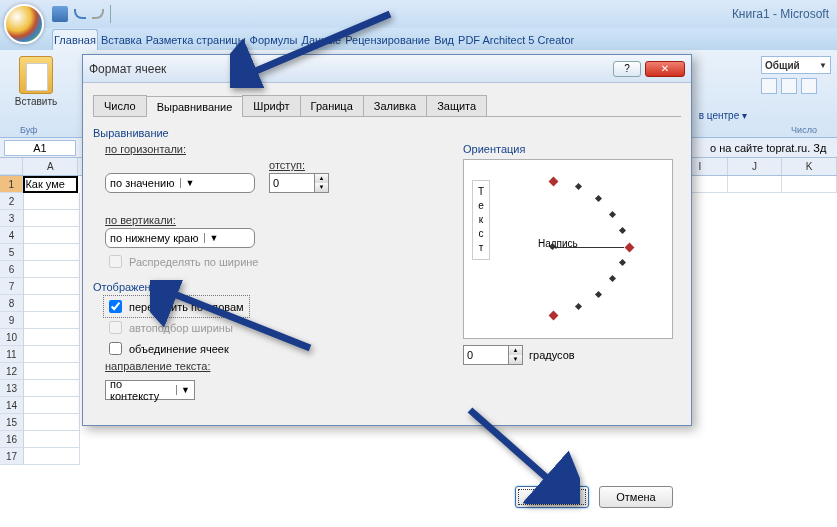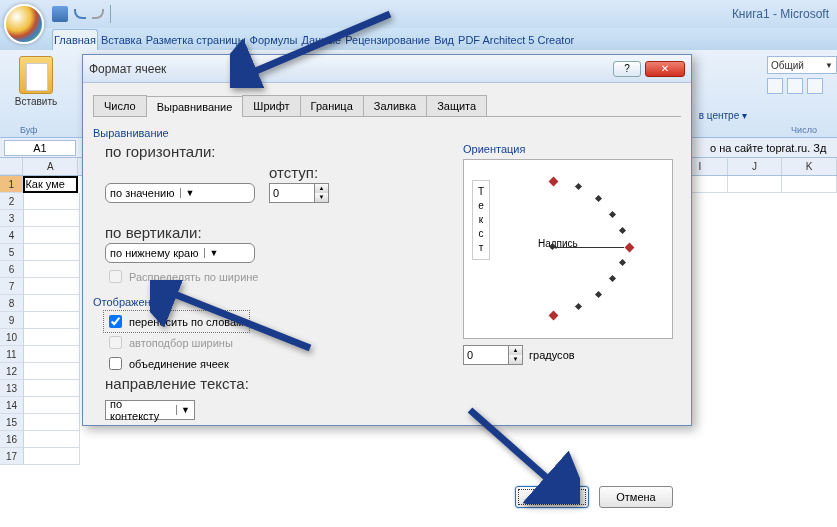--- a/index.html
+++ b/index.html
@@ -19,21 +19,21 @@
   .rtab.active { background: #e9f1fa; border: 1px solid #9bbce0; border-bottom: none; border-radius: 3px 3px 0 0; }
 
   
   .ribbon-body { height: 88px; background: linear-gradient(#e9f1fa, #d3e4f6); border-bottom: 1px solid #9bbce0; position: relative; }
   .paste-group { position: absolute; left: 10px; top: 6px; width: 52px; text-align: center; }
   .paste-icn { width: 34px; height: 38px; margin: 0 auto; background: linear-gradient(#f9d77a, #e8b040); border: 1px solid #c29030; border-radius: 3px; position: relative; }
   .paste-icn::after { content: ''; position: absolute; left: 6px; top: 6px; width: 20px; height: 26px; background: #fff; border: 1px solid #ccc; }
   .paste-lbl { font-size: 10px; color: #333; margin-top: 2px; }
   .group-caption { font-size: 9px; color: #5577aa; position: absolute; bottom: 2px; }
   .buf-cap { left: 20px; }
-  .right-panel { position: absolute; right: 0; top: 6px; width: 70px; font-size: 10px; color: #333; }
+  .right-panel { position: absolute; right: 6px; top: 6px; width: 70px; font-size: 10px; color: #333; font-weight: bold; }
   .combo { display:flex; align-items:center; border:1px solid #9bbce0; background:#fff; height:18px; padding:0 3px; margin-bottom:4px; }
   .combo .dd { margin-left:auto; font-size:8px; }
   .mini-icons { display:flex; gap:4px; }
   .mini { width:16px; height:16px; border:1px solid #9bbce0; background:#f4f8fc; }
   .center-text { position:absolute; right:90px; top:60px; font-size:10px; color:#15428b; }
   .num-cap { position:absolute; right:20px; bottom:2px; font-size:9px; color:#5577aa; }
 
   
   .sheet-area { position: absolute; left:0; right:0; top:138px; bottom:0; background:#fff; }
   .fbar { height:20px; background:#e8eef7; border-bottom:1px solid #a8c0dc; display:flex; align-items:center; font-size:11px; }
@@ -54,21 +54,21 @@
   .dlg-title { height:28px; background:linear-gradient(#f2f6fb,#d6e4f4); display:flex; align-items:center; padding:0 6px; border-bottom:1px solid #b0c4de; }
   .dlg-title span { font-size:12px; color:#333; }
   .dlg-title .wbtns { margin-left:auto; display:flex; gap:4px; }
   .wbtn { width:28px; height:16px; border:1px solid #8aa; border-radius:3px; font-size:10px; text-align:center; line-height:14px; background:linear-gradient(#fefefe,#dce8f4); }
   .wbtn.close { background:linear-gradient(#f08070,#d03020); color:#fff; border-color:#a02010; width:40px; }
   .dlg-body { padding:6px 10px; position:relative; height:438px; }
   .tabstrip { display:flex; border-bottom:1px solid #b0b0b0; margin-top:6px; }
   .dtab { font-size:11px; padding:4px 10px; border:1px solid #b0b0b0; border-bottom:none; background:#e4e4e4; margin-right:-1px; cursor:default; }
   .dtab.active { background:#f0f0f0; position:relative; top:1px; }
   .section-lbl { font-size:11px; color:#15428b; margin:10px 0 4px; }
-  .field-lbl { font-size:15px; color:#333; margin:2px 0; }
+  .field-lbl { font-size:11px; color:#333; margin:2px 0;text-decoration:underline; }
   .selectbox { display:inline-flex; align-items:center; border:1px solid #888; background:#fff; height:20px; padding:0 4px; font-size:11px; }
   .selectbox .dd { margin-left:6px; border-left:1px solid #888; padding-left:4px; font-size:9px; }
   .w150 { width:150px;border-radius:6px; }
   .w90 { width:90px; }
   .spin { display:inline-flex; border:1px solid #888; background:#fff; height:20px; }
   .spin input { border:none; width:44px; font-size:11px; padding:0 3px; }
   .spin .spbtns { display:flex; flex-direction:column; }
   .spin .spbtn { width:14px; height:9px; background:linear-gradient(#fafafa,#dadada); border-left:1px solid #888; font-size:6px; text-align:center; line-height:9px; }
   .chk { display:flex; align-items:center; gap:4px; font-size:11px; margin:2px 0; }
   .chk input { width:13px; height:13px; }

